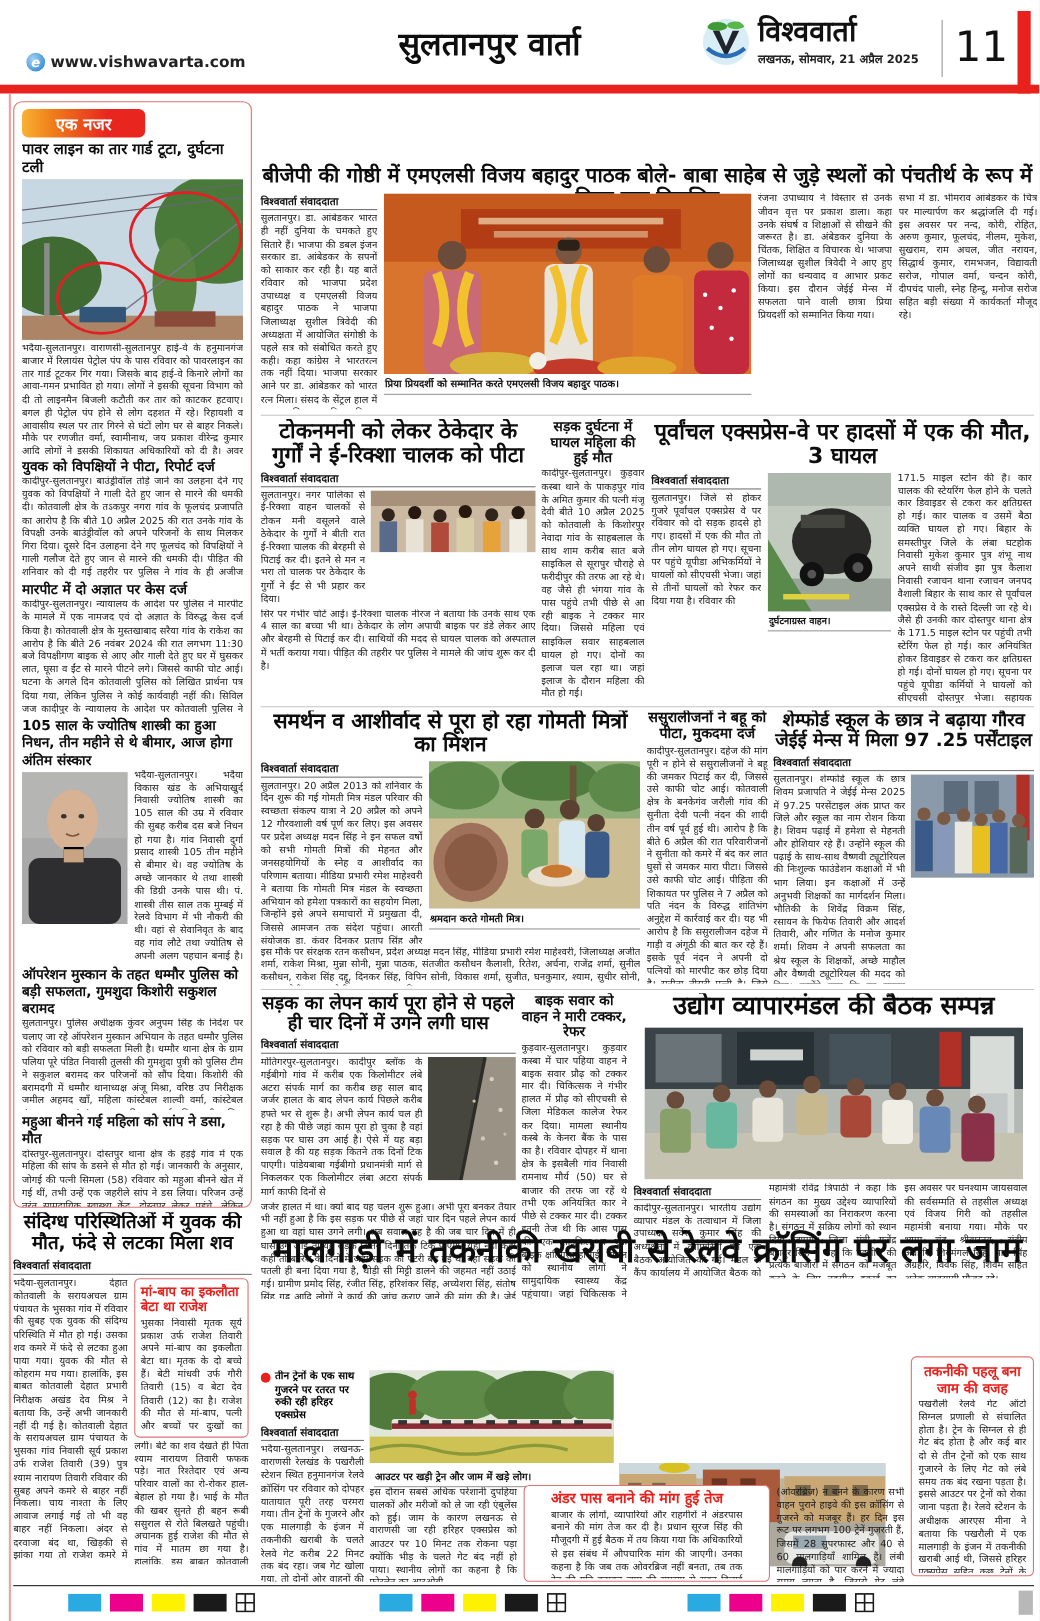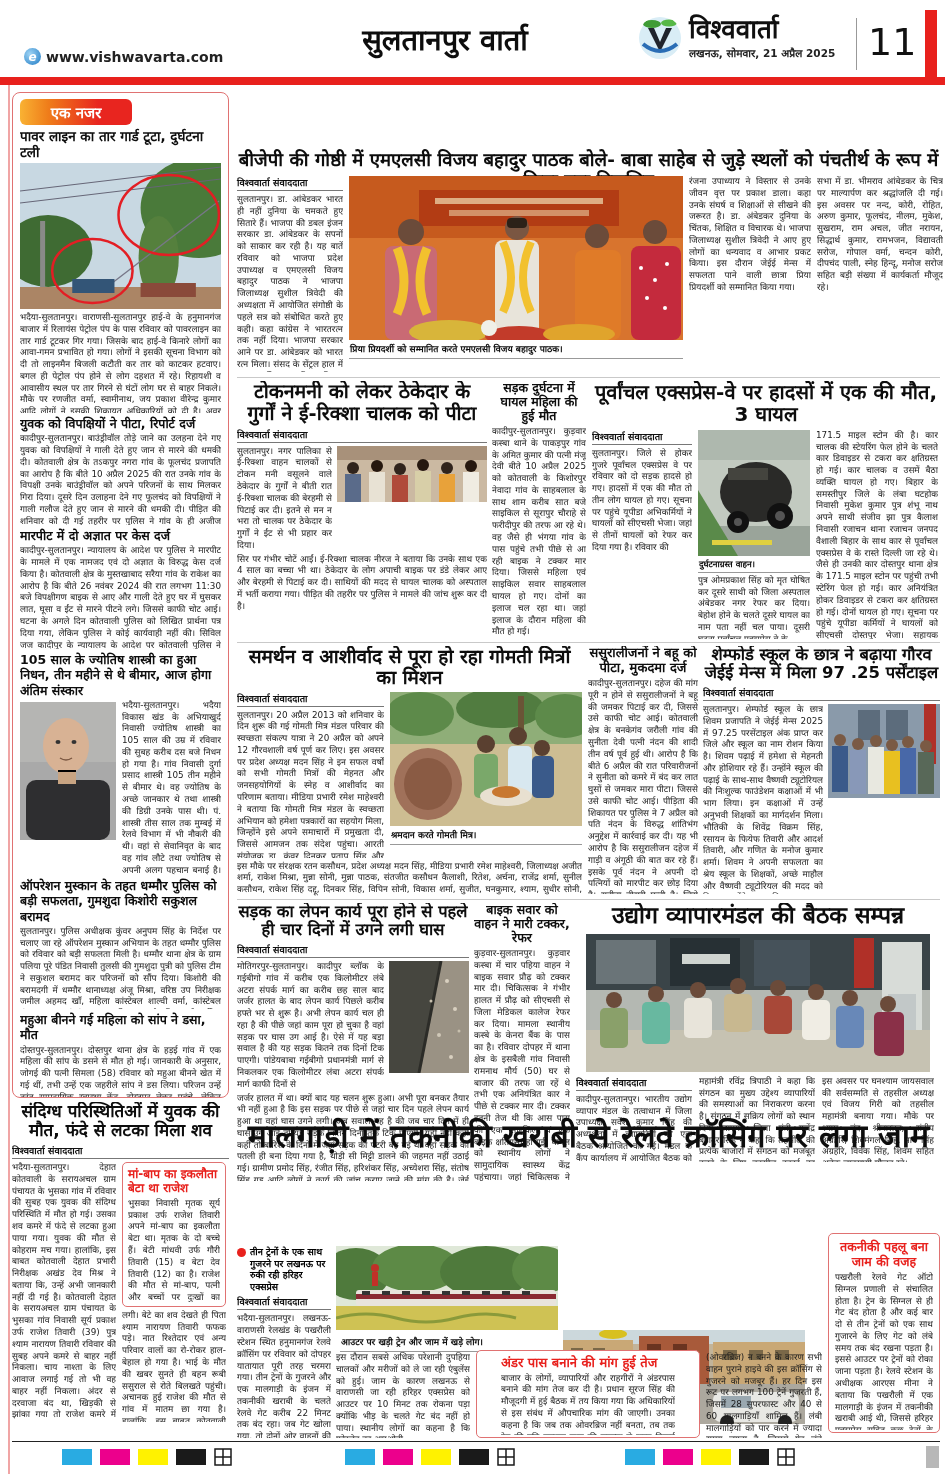--- a/index.html
+++ b/index.html
@@ -221,21 +221,20 @@
             <rect x="14" y="110" width="60" height="5" fill="#e0d040"></rect>
             <ellipse cx="58" cy="62" rx="36" ry="30" fill="#2a2a28"></ellipse>
             <circle cx="82" cy="86" r="13" fill="#111"></circle>
               <circle cx="82" cy="86" r="5" fill="#555"></circle>
             <circle cx="40" cy="92" r="11" fill="#111"></circle>
               <circle cx="40" cy="92" r="4" fill="#555"></circle>
             <rect x="30" y="38" width="40" height="12" fill="#44443e"></rect>
           </svg>
         </div>
         <div class="cap" style="font-size:8.5px">दुर्घटनाग्रस्त वाहन।</div>
-        <div class="bd" style="margin-top:2px;height:88px">पुत्र ओमप्रकाश सिंह को मृत घोषित कर दूसरे साथी को जिला अस्पताल अंबेडकर नगर रेफर कर दिया। बेहोश होने के चलते दूसरे घायल का नाम पता नहीं चल पाया। दूसरी घटना पूर्वांचल एक्सप्रेस वे के</div>
       </div>
       <div style="width:122px;flex:none">
         <div class="bd" style="height:228px">171.5 माइल स्टोन की है। कार चालक की स्टेयरिंग फेल होने के चलते कार डिवाइडर से टकरा कर क्षतिग्रस्त हो गई। कार चालक व उसमें बैठा व्यक्ति घायल हो गए। बिहार के समस्तीपुर जिले के लंबा घटहोक निवासी मुकेश कुमार पुत्र शंभू नाथ अपने साथी संजीव झा पुत्र कैलाश निवासी रजाचन थाना रजाचन जनपद वैशाली बिहार के साथ कार से पूर्वांचल एक्सप्रेस वे के रास्ते दिल्ली जा रहे थे। जैसे ही उनकी कार दोस्तपुर थाना क्षेत्र के 171.5 माइल स्टोन पर पहुंची तभी स्टेरिंग फेल हो गई। कार अनियंत्रित होकर डिवाइडर से टकरा कर क्षतिग्रस्त हो गई। दोनों घायल हो गए। सूचना पर पहुंचे यूपीडा कर्मियों ने घायलों को सीएचसी दोस्तपुर भेजा। सहायक सुरक्षा अधिकारी वजेंद्र सिंह ने बताया कि क्षतिग्रस्त वाहनों को टोल प्लाजा पर खड़ी करा दी गई है।</div>
       </div>
     </div>
   </div>
 
   <div class="abs hrule" style="left:237px;top:642px;width:703px"></div>
 
   <div class="abs" style="left:237px;top:646px;width:345px;height:250px;overflow:hidden">
@@ -389,21 +388,21 @@
         <div class="bd" style="height:112px">लगी। बेटे का शव देखते ही पिता श्याम नारायण तिवारी फफक पड़े। नात रिश्तेदार एवं अन्य परिवार वालों का रो-रोकर हाल-बेहाल हो गया है। भाई के मौत की खबर सुनते ही बहन रूबी ससुराल से रोते बिलखते पहुंची। अचानक हुई राजेश की मौत से गांव में मातम छा गया है। हालांकि, इस बाबत कोतवाली देहात प्रभारी निरीक्षक अखंड देव मिश्रा ने बताया कि, उन्हें अभी जानकारी नहीं दी गई है।</div>
       </div>
     </div>
   </div>
 
   <div class="abs hl" style="left:237px;top:1119px;width:703px;font-size:32px">मालगाड़ी में तकनीकी खराबी से रेलवे क्रॉसिंग पर लगा जाम</div>
 
   <div class="abs" style="left:237px;top:1246px;width:94px;height:192px;overflow:hidden">
     <div style="display:flex;gap:4px;margin-bottom:3px">
       <span style="width:9px;height:9px;border-radius:50%;background:#e8211d;flex:none;margin-top:2px"></span>
-      <span style="font-size:9.3px;font-weight:700;line-height:1.25">तीन ट्रेनों के एक साथ गुजरने पर लखनऊ पर रुकी रही हरिहर एक्सप्रेस</span>
+      <span style="font-size:9.3px;font-weight:700;line-height:1.25">तीन ट्रेनों के एक साथ गुजरने पर रतरत पर रुकी रही हरिहर एक्सप्रेस</span>
     </div>
     <span class="byl">विश्ववार्ता संवाददाता</span>
     <div class="bd" style="height:138px">भदैया-सुलतानपुर।  लखनऊ-वाराणसी रेलखंड के पखरौली स्टेशन स्थित हनुमानगंज रेलवे क्रॉसिंग पर रविवार को दोपहर यातायात पूरी तरह चरमरा गया। तीन ट्रेनों के गुजरने और एक मालगाड़ी के इंजन में तकनीकी खराबी के चलते रेलवे गेट करीब 22 मिनट तक बंद रहा। जब गेट खोला गया, तो दोनों ओर वाहनों की लंबी कतार लग गई, जिससे भारी जाम की स्थिति उत्पन्न हो गई। गेट खुलते ही बाइक, चार पहिया और अन्य वाहनों की भीड़ से हाइवे और बाजार क्षेत्र पूरी तरह ठप हो गया।</div>
   </div>
 
   <div class="abs ph" style="left:336px;top:1246px;width:222px;height:84px">
     <svg viewBox="0 0 222 84" preserveAspectRatio="none">
       <rect width="222" height="84" fill="#dfe8d8"></rect>
       <ellipse cx="20" cy="28" rx="34" ry="26" fill="#4f7a3c"></ellipse>
       <ellipse cx="80" cy="22" rx="44" ry="24" fill="#5d8a46"></ellipse>

